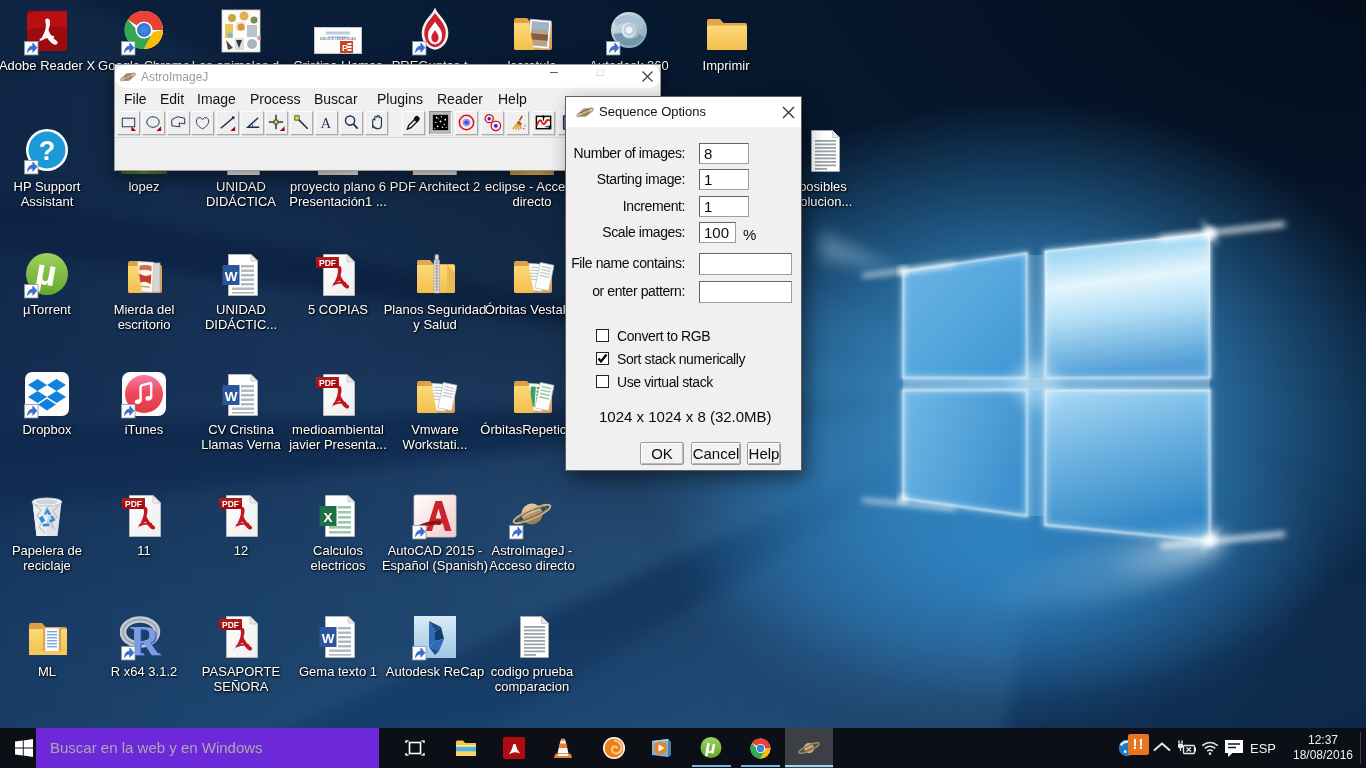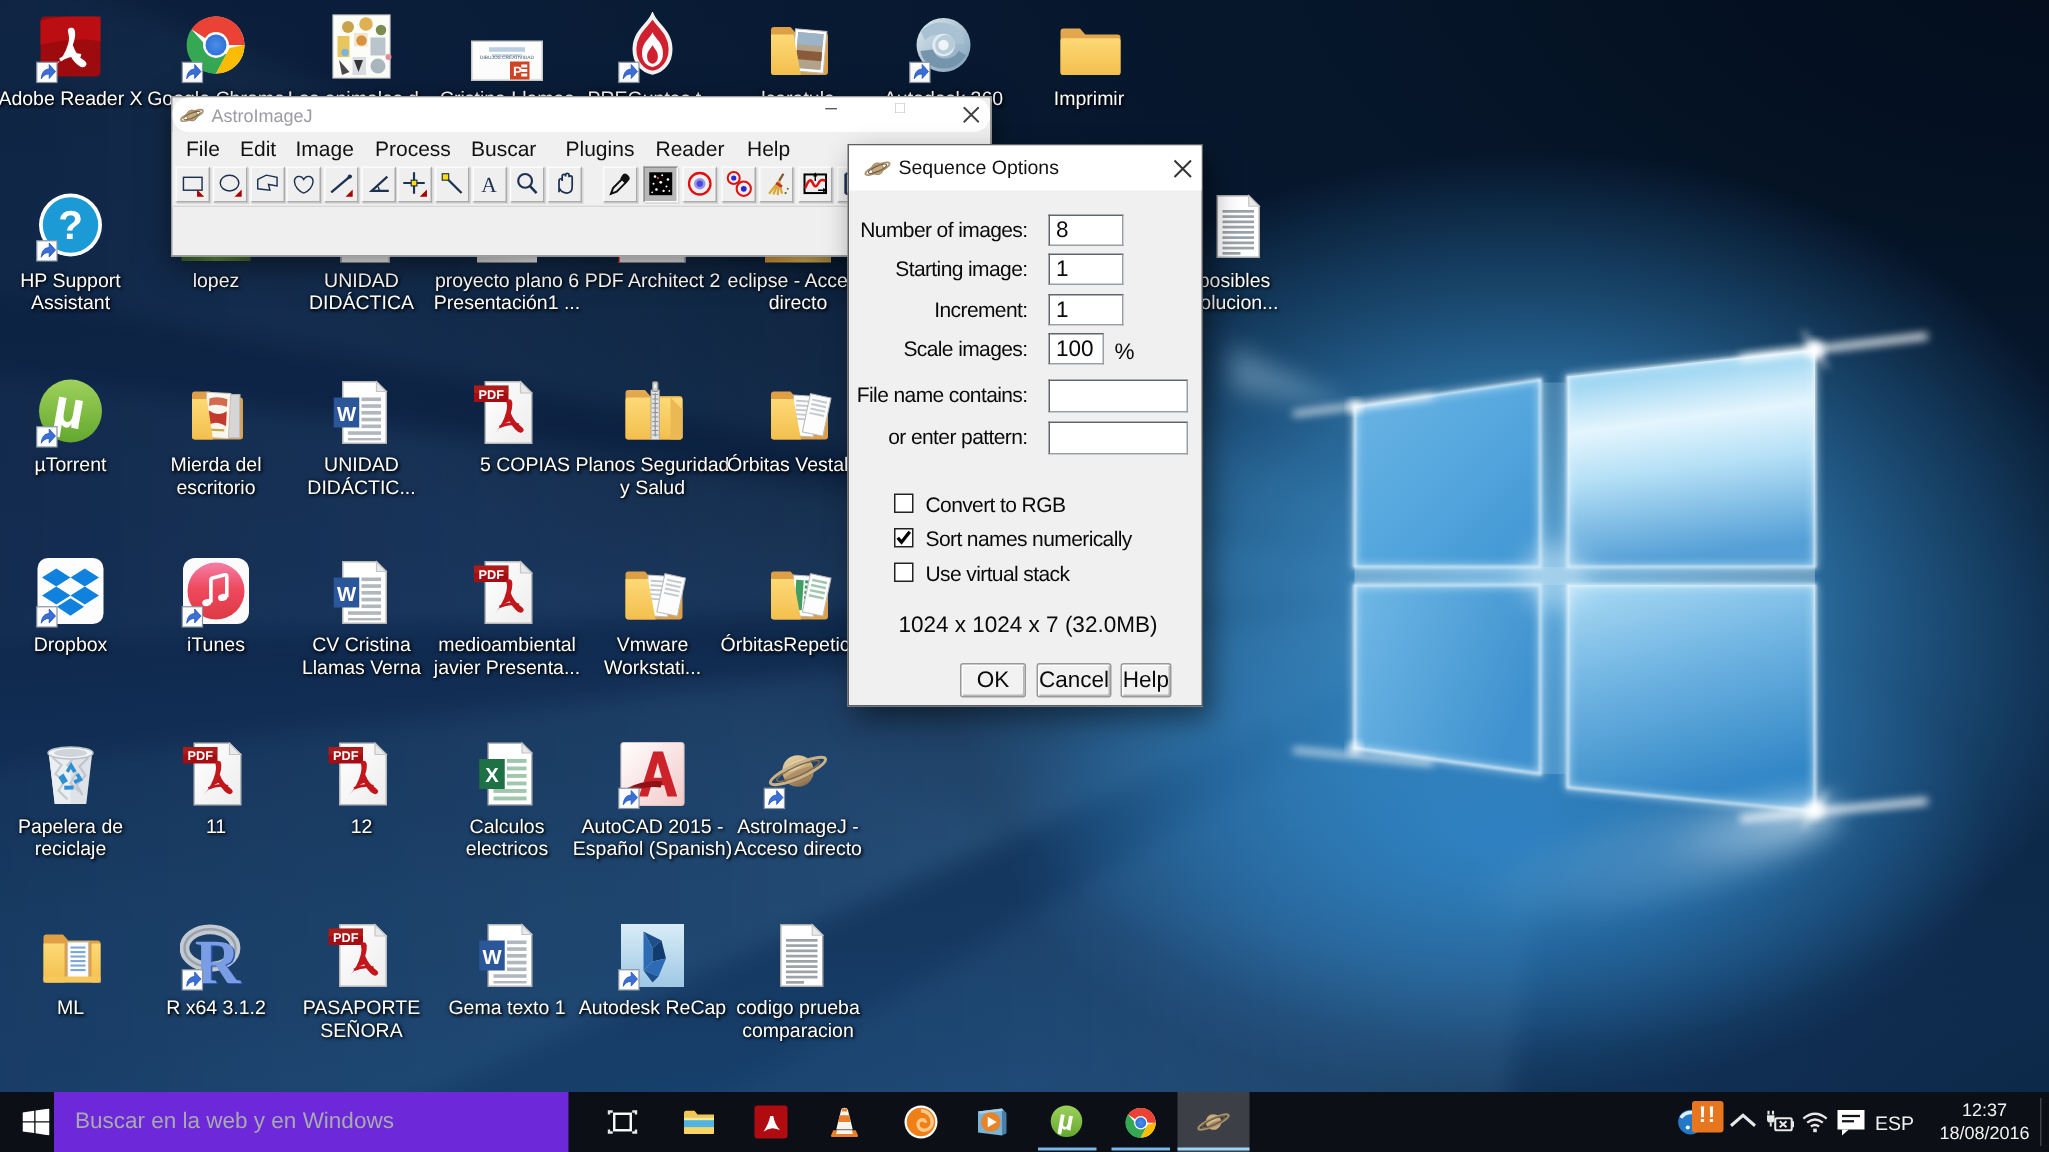--- a/index.html
+++ b/index.html
@@ -611,21 +611,21 @@
       </svg>
 <div class="lbl" style="left:186px;top:664px">PASAPORTE<br>SEÑORA</div>
 <svg class="dico" style="left:314px;top:8px" width="48" height="48" viewBox="0 0 48 48">
         <use href="#ppt"></use>
       </svg>
 <div class="lbl" style="left:283px;top:58px">Cristina Llamas</div>
 <div class="lbl" style="left:283px;top:179px">proyecto plano 6<br>Presentación1 ...</div>
 <svg class="dico" style="left:314px;top:251px" width="48" height="48" viewBox="0 0 48 48">
         <use href="#pdf"></use>
       </svg>
-<div class="lbl" style="left:295px;top:302px">5 COPIAS</div>
+<div class="lbl" style="left:283px;top:302px">5 COPIAS</div>
 <svg class="dico" style="left:314px;top:371px" width="48" height="48" viewBox="0 0 48 48">
         <use href="#pdf"></use>
       </svg>
 <div class="lbl" style="left:283px;top:422px">medioambiental<br>javier Presenta...</div>
 <svg class="dico" style="left:314px;top:492px" width="48" height="48" viewBox="0 0 48 48">
         <use href="#excel"></use>
       </svg>
 <div class="lbl" style="left:283px;top:543px">Calculos<br>electricos</div>
 <svg class="dico" style="left:314px;top:613px" width="48" height="48" viewBox="0 0 48 48">
         <use href="#word"></use>
@@ -880,24 +880,24 @@
         <div class="dlbl" style="top:186px">or enter pattern:</div>
         <div class="fld" style="top:184px;width:93px;height:22px"></div>
         <span style="position:absolute;left:177px;top:129px;font-size:15px">%</span>
         <div class="cbox" style="top:232px"></div>
         <div class="clbl" style="top:231px">Convert to RGB</div>
         <div class="cbox" style="top:255px">
           <svg width="11" height="11" viewBox="0 0 11 11" style="position:absolute;left:0px;top:0px">
             <path d="M1.5 5.5 L4 8.5 L9.5 1.5" stroke="#000" stroke-width="2.2" fill="none"></path>
           </svg>
         </div>
-        <div class="clbl" style="top:254px">Sort names numerically</div>
+        <div class="clbl" style="top:254px">Sort stack numerically</div>
         <div class="cbox" style="top:278px"></div>
         <div class="clbl" style="top:277px">Use virtual stack</div>
-        <div style="position:absolute;left:33px;top:311px;font-size:15px">1024 x 1024 x 7 (32.0MB)</div>
+        <div style="position:absolute;left:33px;top:311px;font-size:15px">1024 x 1024 x 8 (32.0MB)</div>
         <div class="dbtn" style="left:74px;top:345px;width:44px">OK</div>
         <div class="dbtn" style="left:125px;top:345px;width:50px">Cancel</div>
         <div class="dbtn" style="left:181px;top:345px;width:34px">Help</div>
       </div>
 </div>
 <div id="taskbar">
   <svg style="position:absolute;left:15px;top:11px" width="18" height="18" viewBox="0 0 18 18">
     <path d="M0 2.6 L7.8 1.5 L7.8 8.5 L0 8.5 Z" fill="#fff"></path>
     <path d="M8.7 1.4 L18 0 L18 8.5 L8.7 8.5 Z" fill="#fff"></path>
     <path d="M0 9.4 L7.8 9.4 L7.8 16.4 L0 15.4 Z" fill="#fff"></path>

